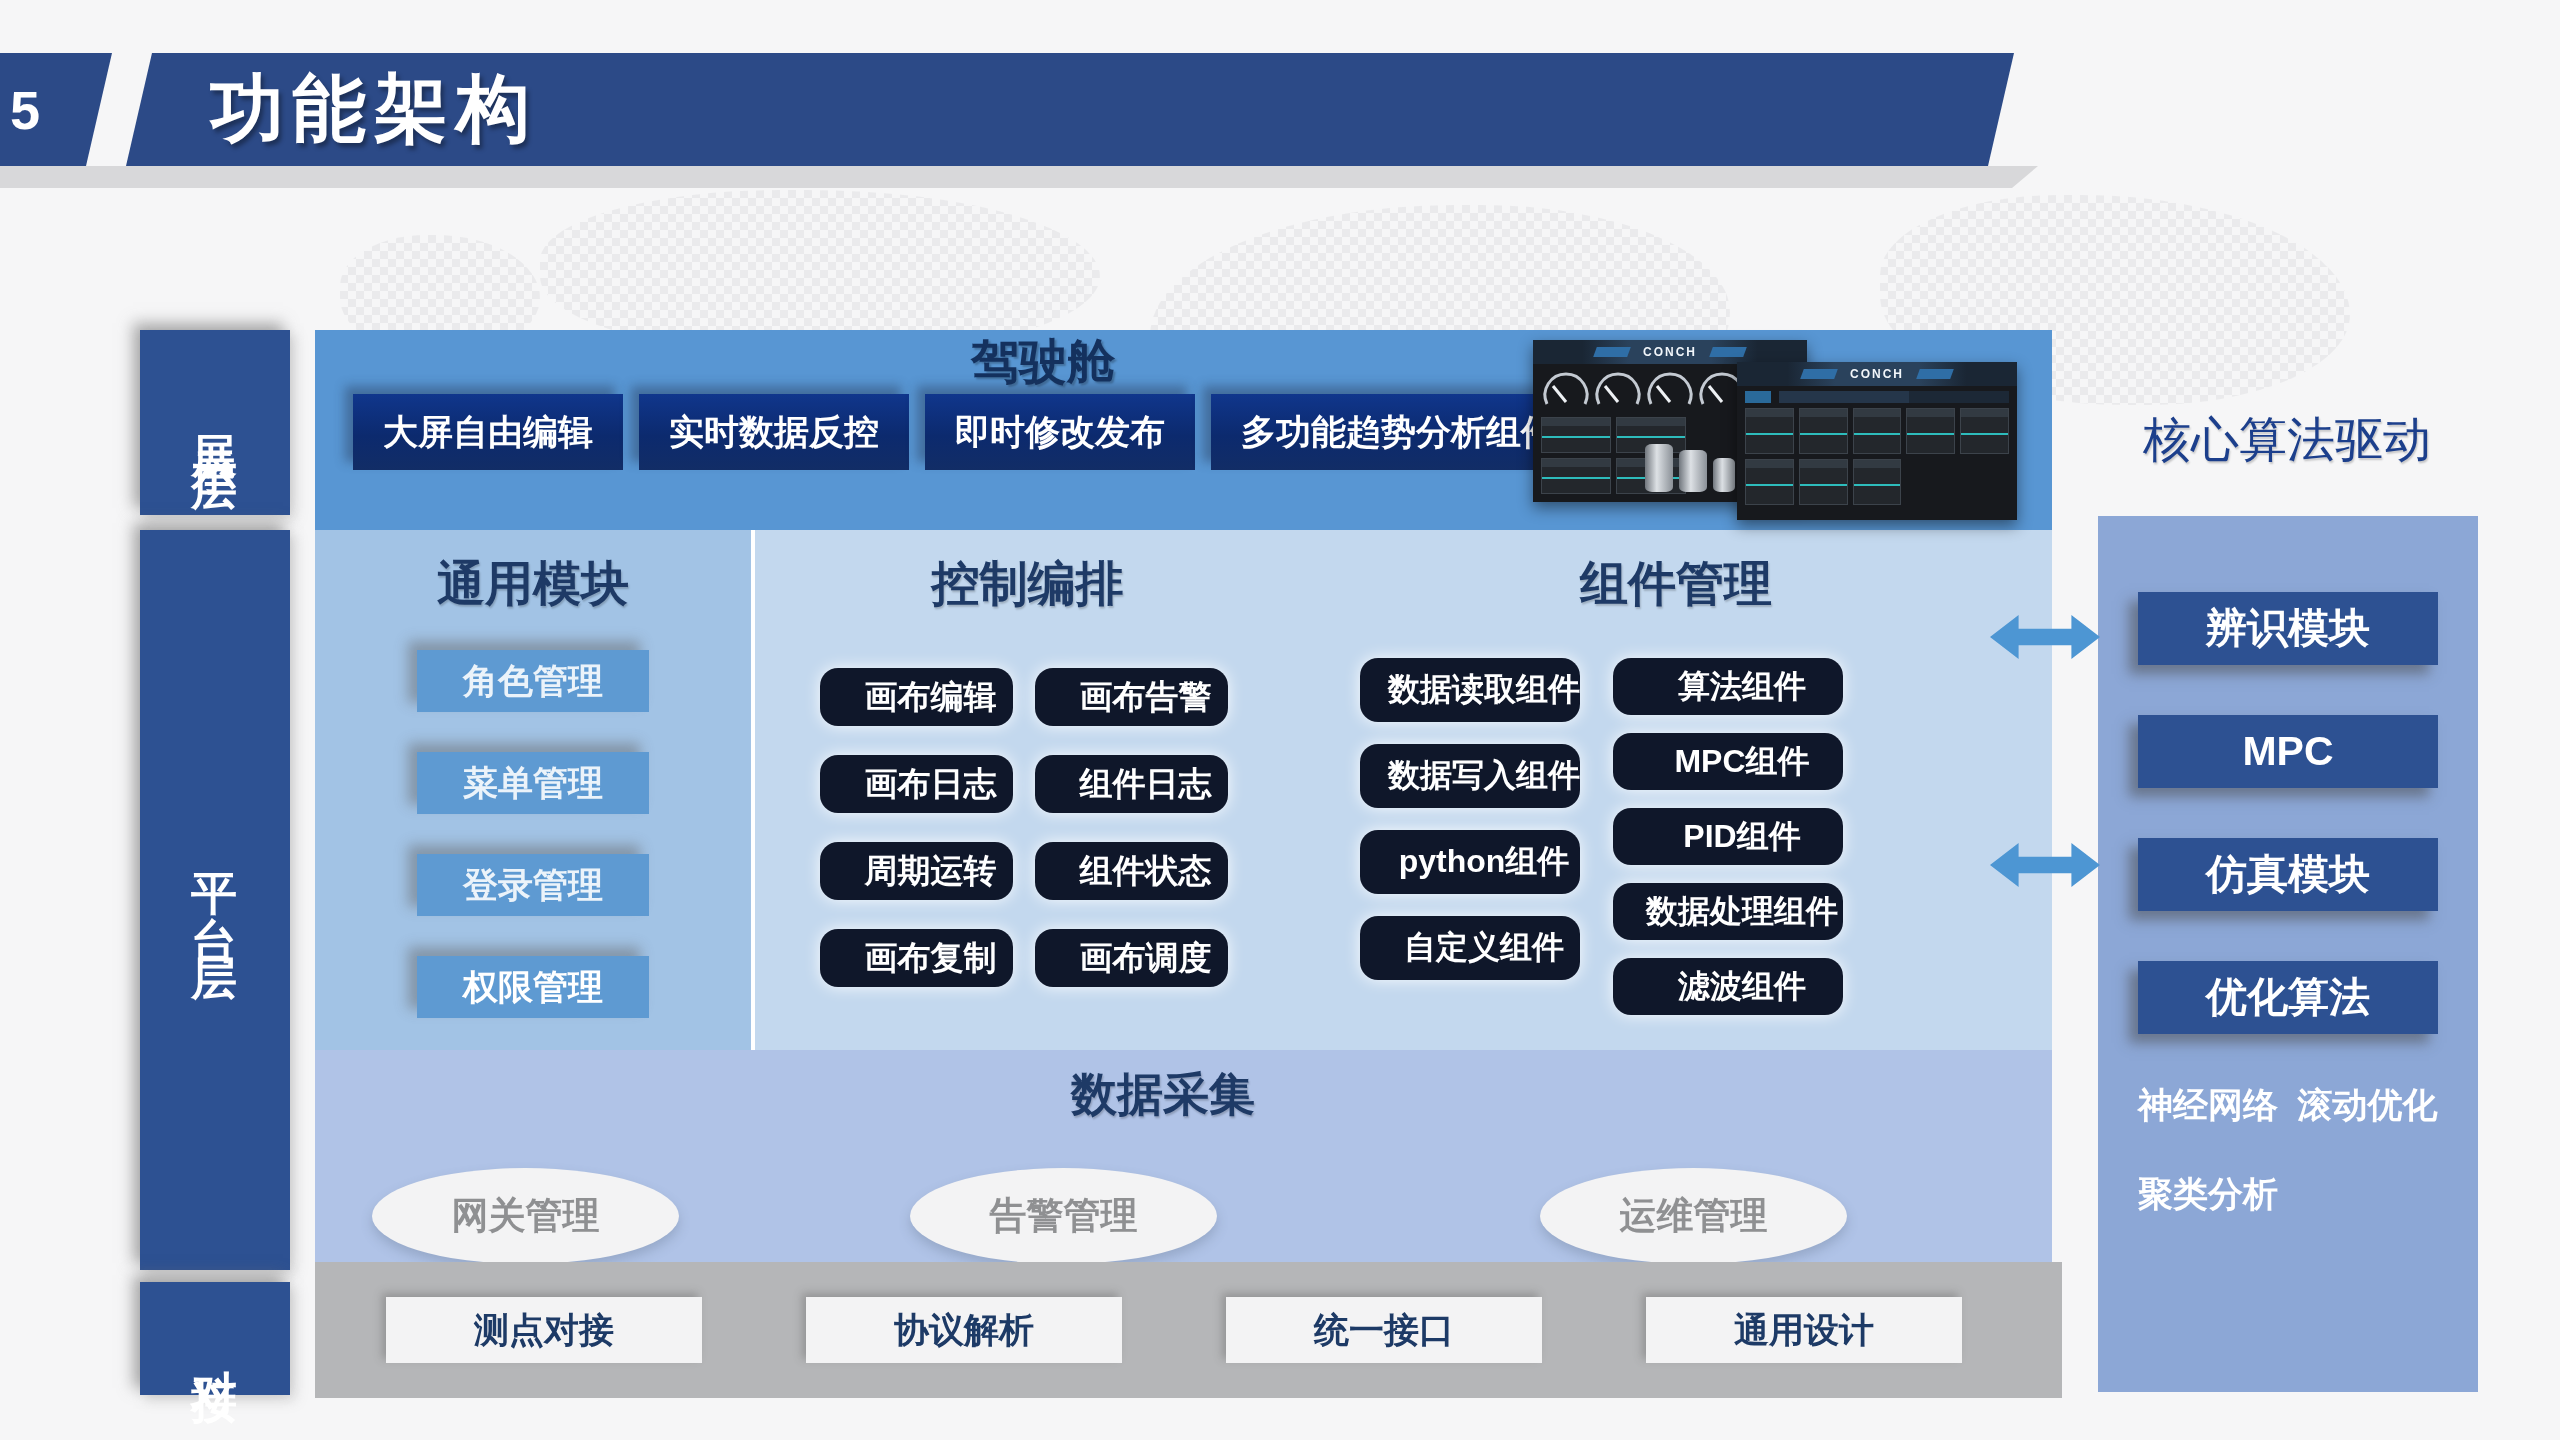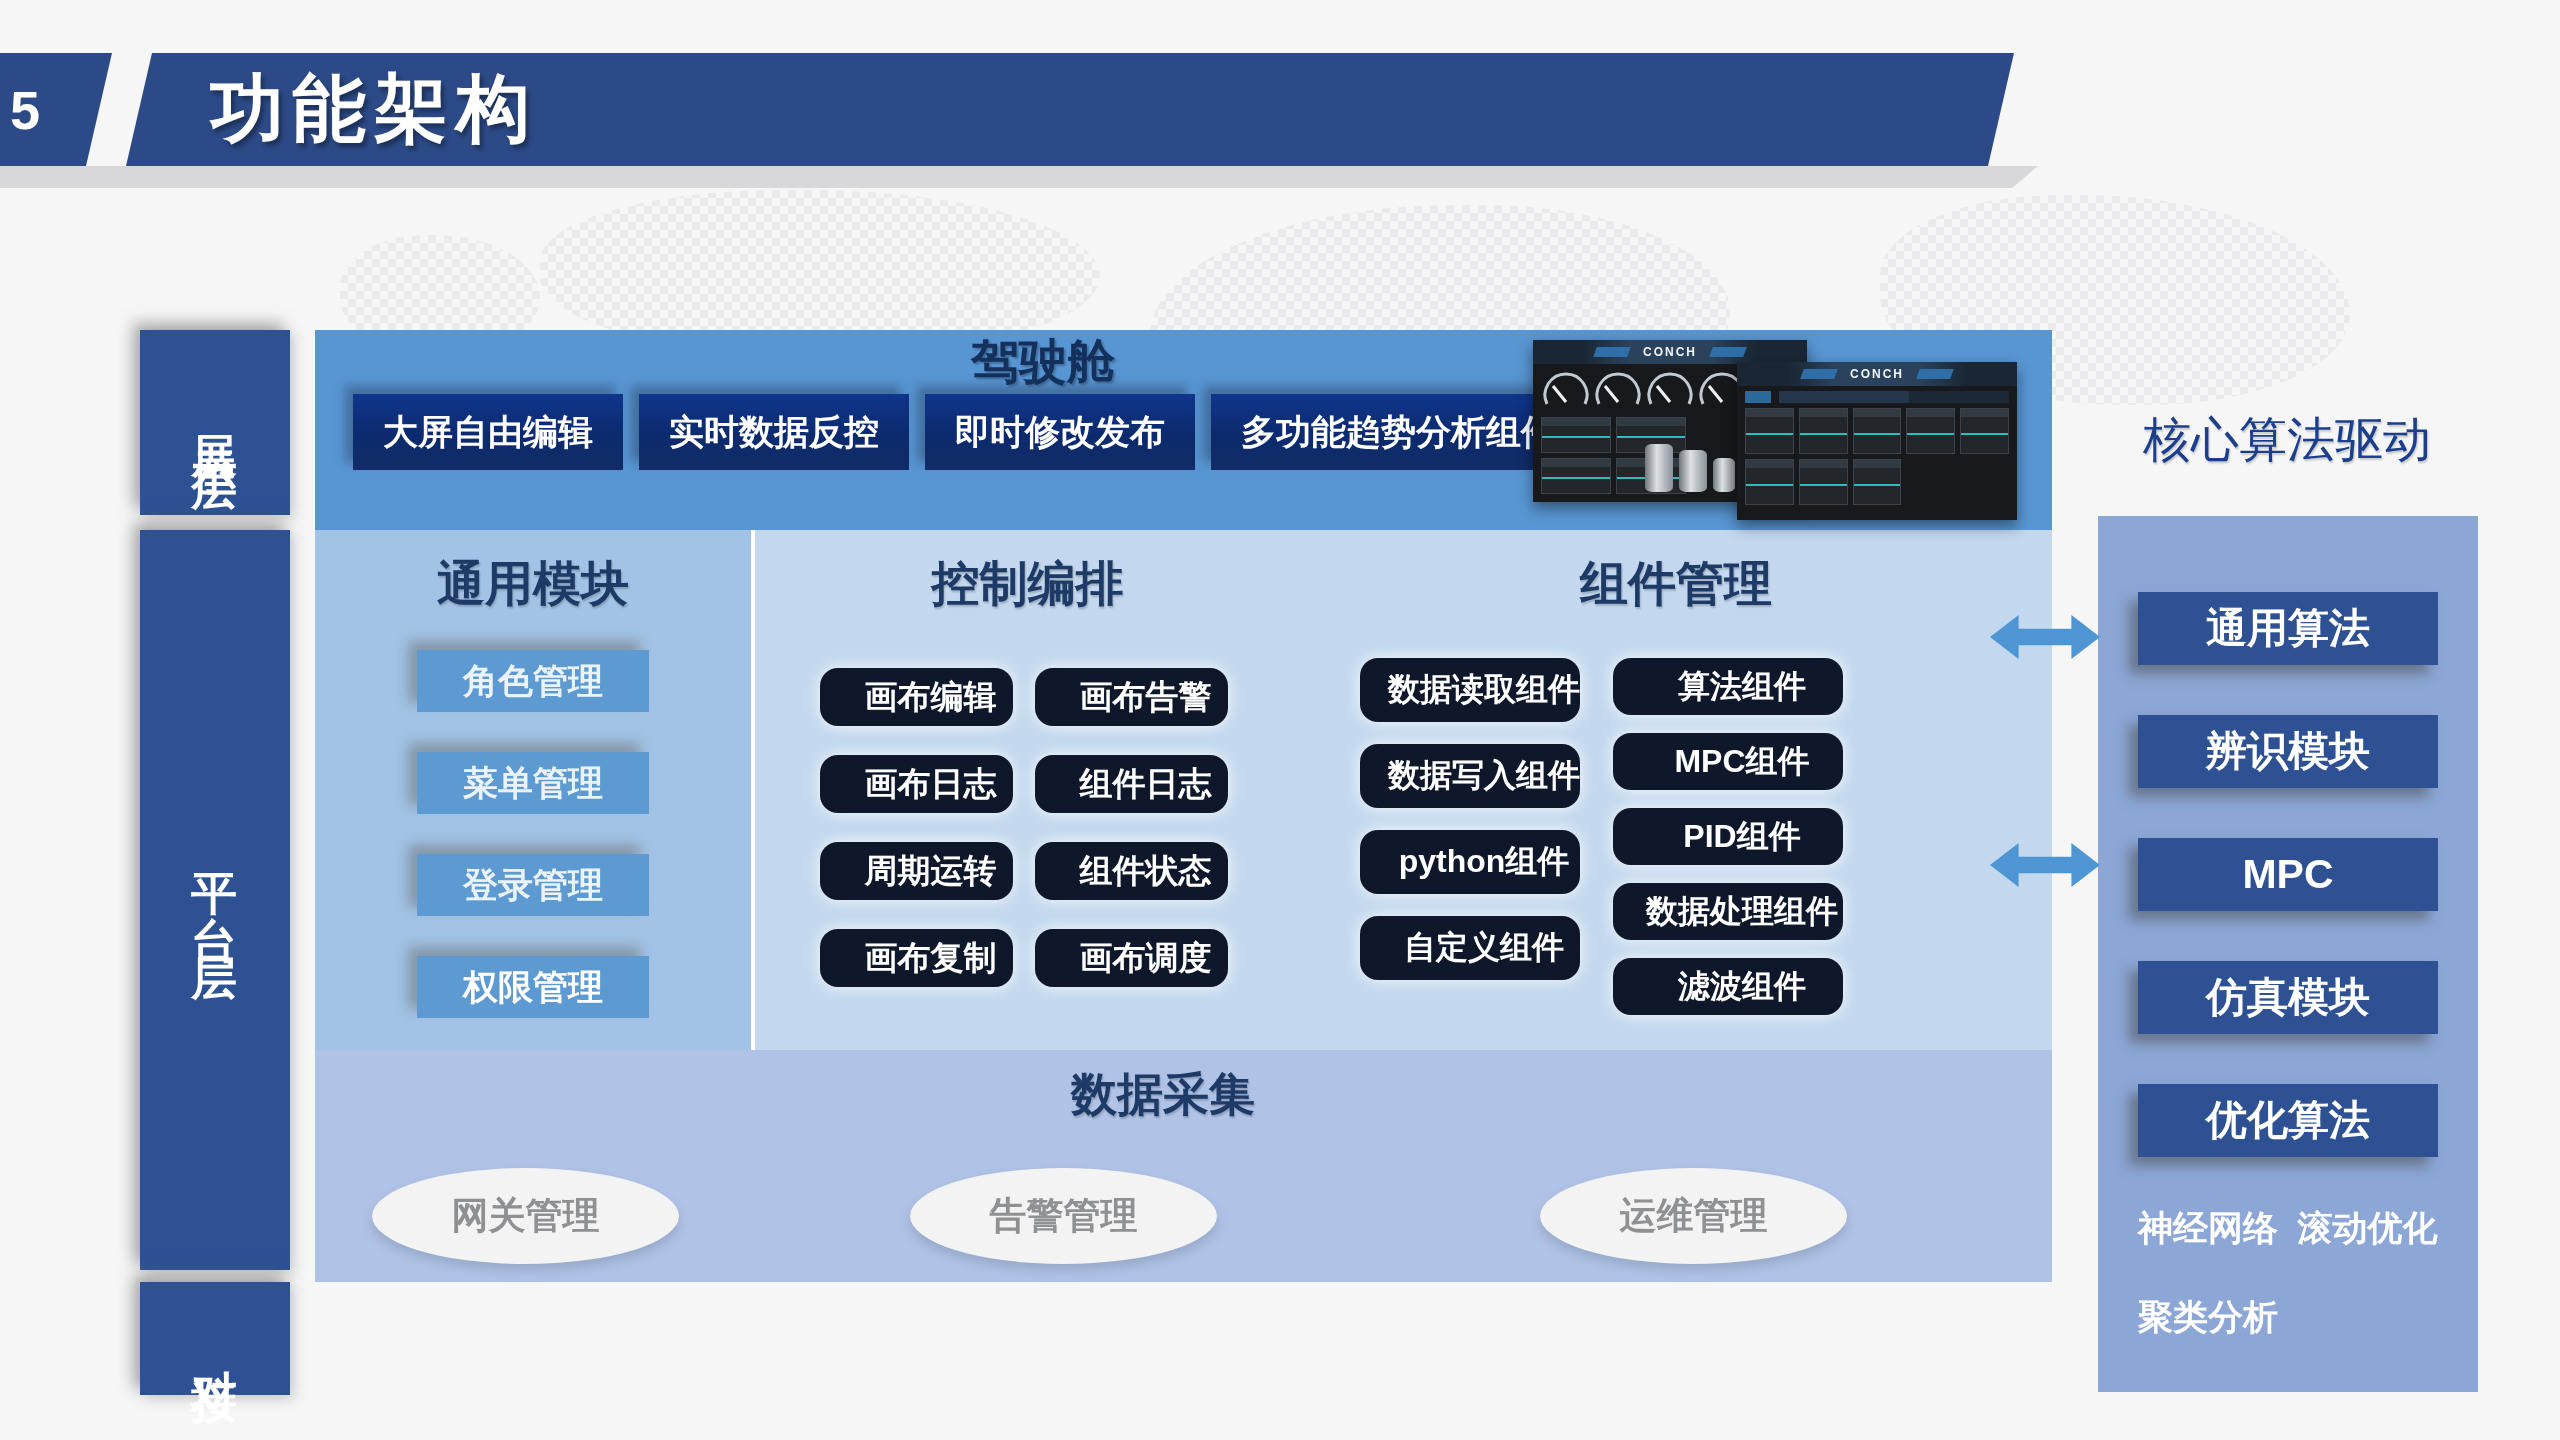--- a/index.html
+++ b/index.html
@@ -332,25 +332,30 @@
     <div class="row-data">
       <div class="sec-title data-title">数据采集</div>
       <div class="ellipses">
           <div class="ellipse">网关管理</div>
           <div class="ellipse">告警管理</div>
           <div class="ellipse">运维管理</div>
         </div>
     </div>
   </div>
 
+  <div class="gray-strip">
+      <div class="white-box">测点对接</div>
+      <div class="white-box">协议解析</div>
+      <div class="white-box">统一接口</div>
+      <div class="white-box">通用设计</div>
+    </div>
 
   <div class="right-title">核心算法驱动</div>
   <div class="right-panel">
     <div class="alg-list">
-        <div class="rbtn">通用算法</div>
         <div class="rbtn">辨识模块</div>
         <div class="rbtn">MPC</div>
         <div class="rbtn">仿真模块</div>
         <div class="rbtn">优化算法</div>
       </div>
     <div class="alg-note">神经网络  滚动优化</div>
     <div class="alg-note">聚类分析</div>
   </div>
 
   <div class="arrow arrow1"></div>

